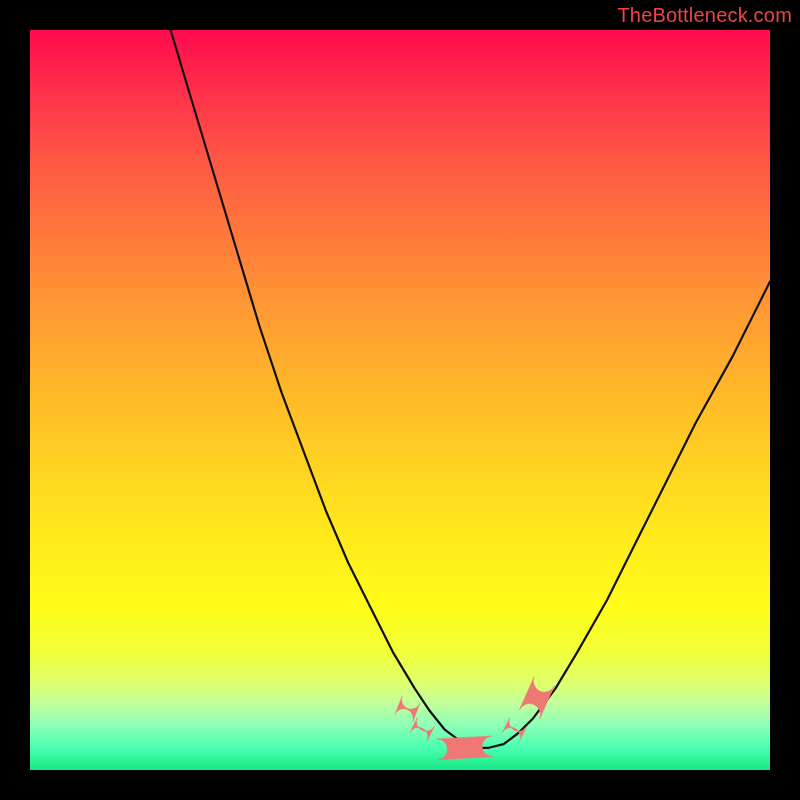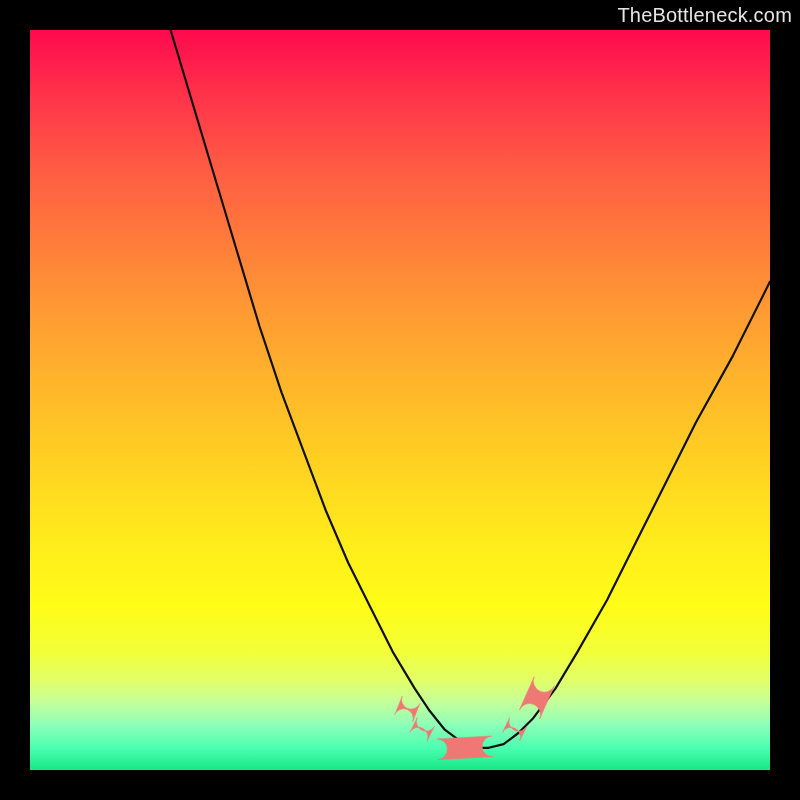--- a/index.html
+++ b/index.html
@@ -49,21 +49,21 @@
   svg.curve-layer {
     position: absolute;
     inset: 0;
     width: 740px;
     height: 740px;
   }
   .watermark {
     position: absolute;
     top: 4px;
     right: 8px;
-    color: #e5e5e5;
+    color: #ef4444;
     font-size: 20px;
     font-weight: 500;
     letter-spacing: 0.2px;
     user-select: none;
   }
 </style>
 </head>
 <body>
 
 <div class="frame">

